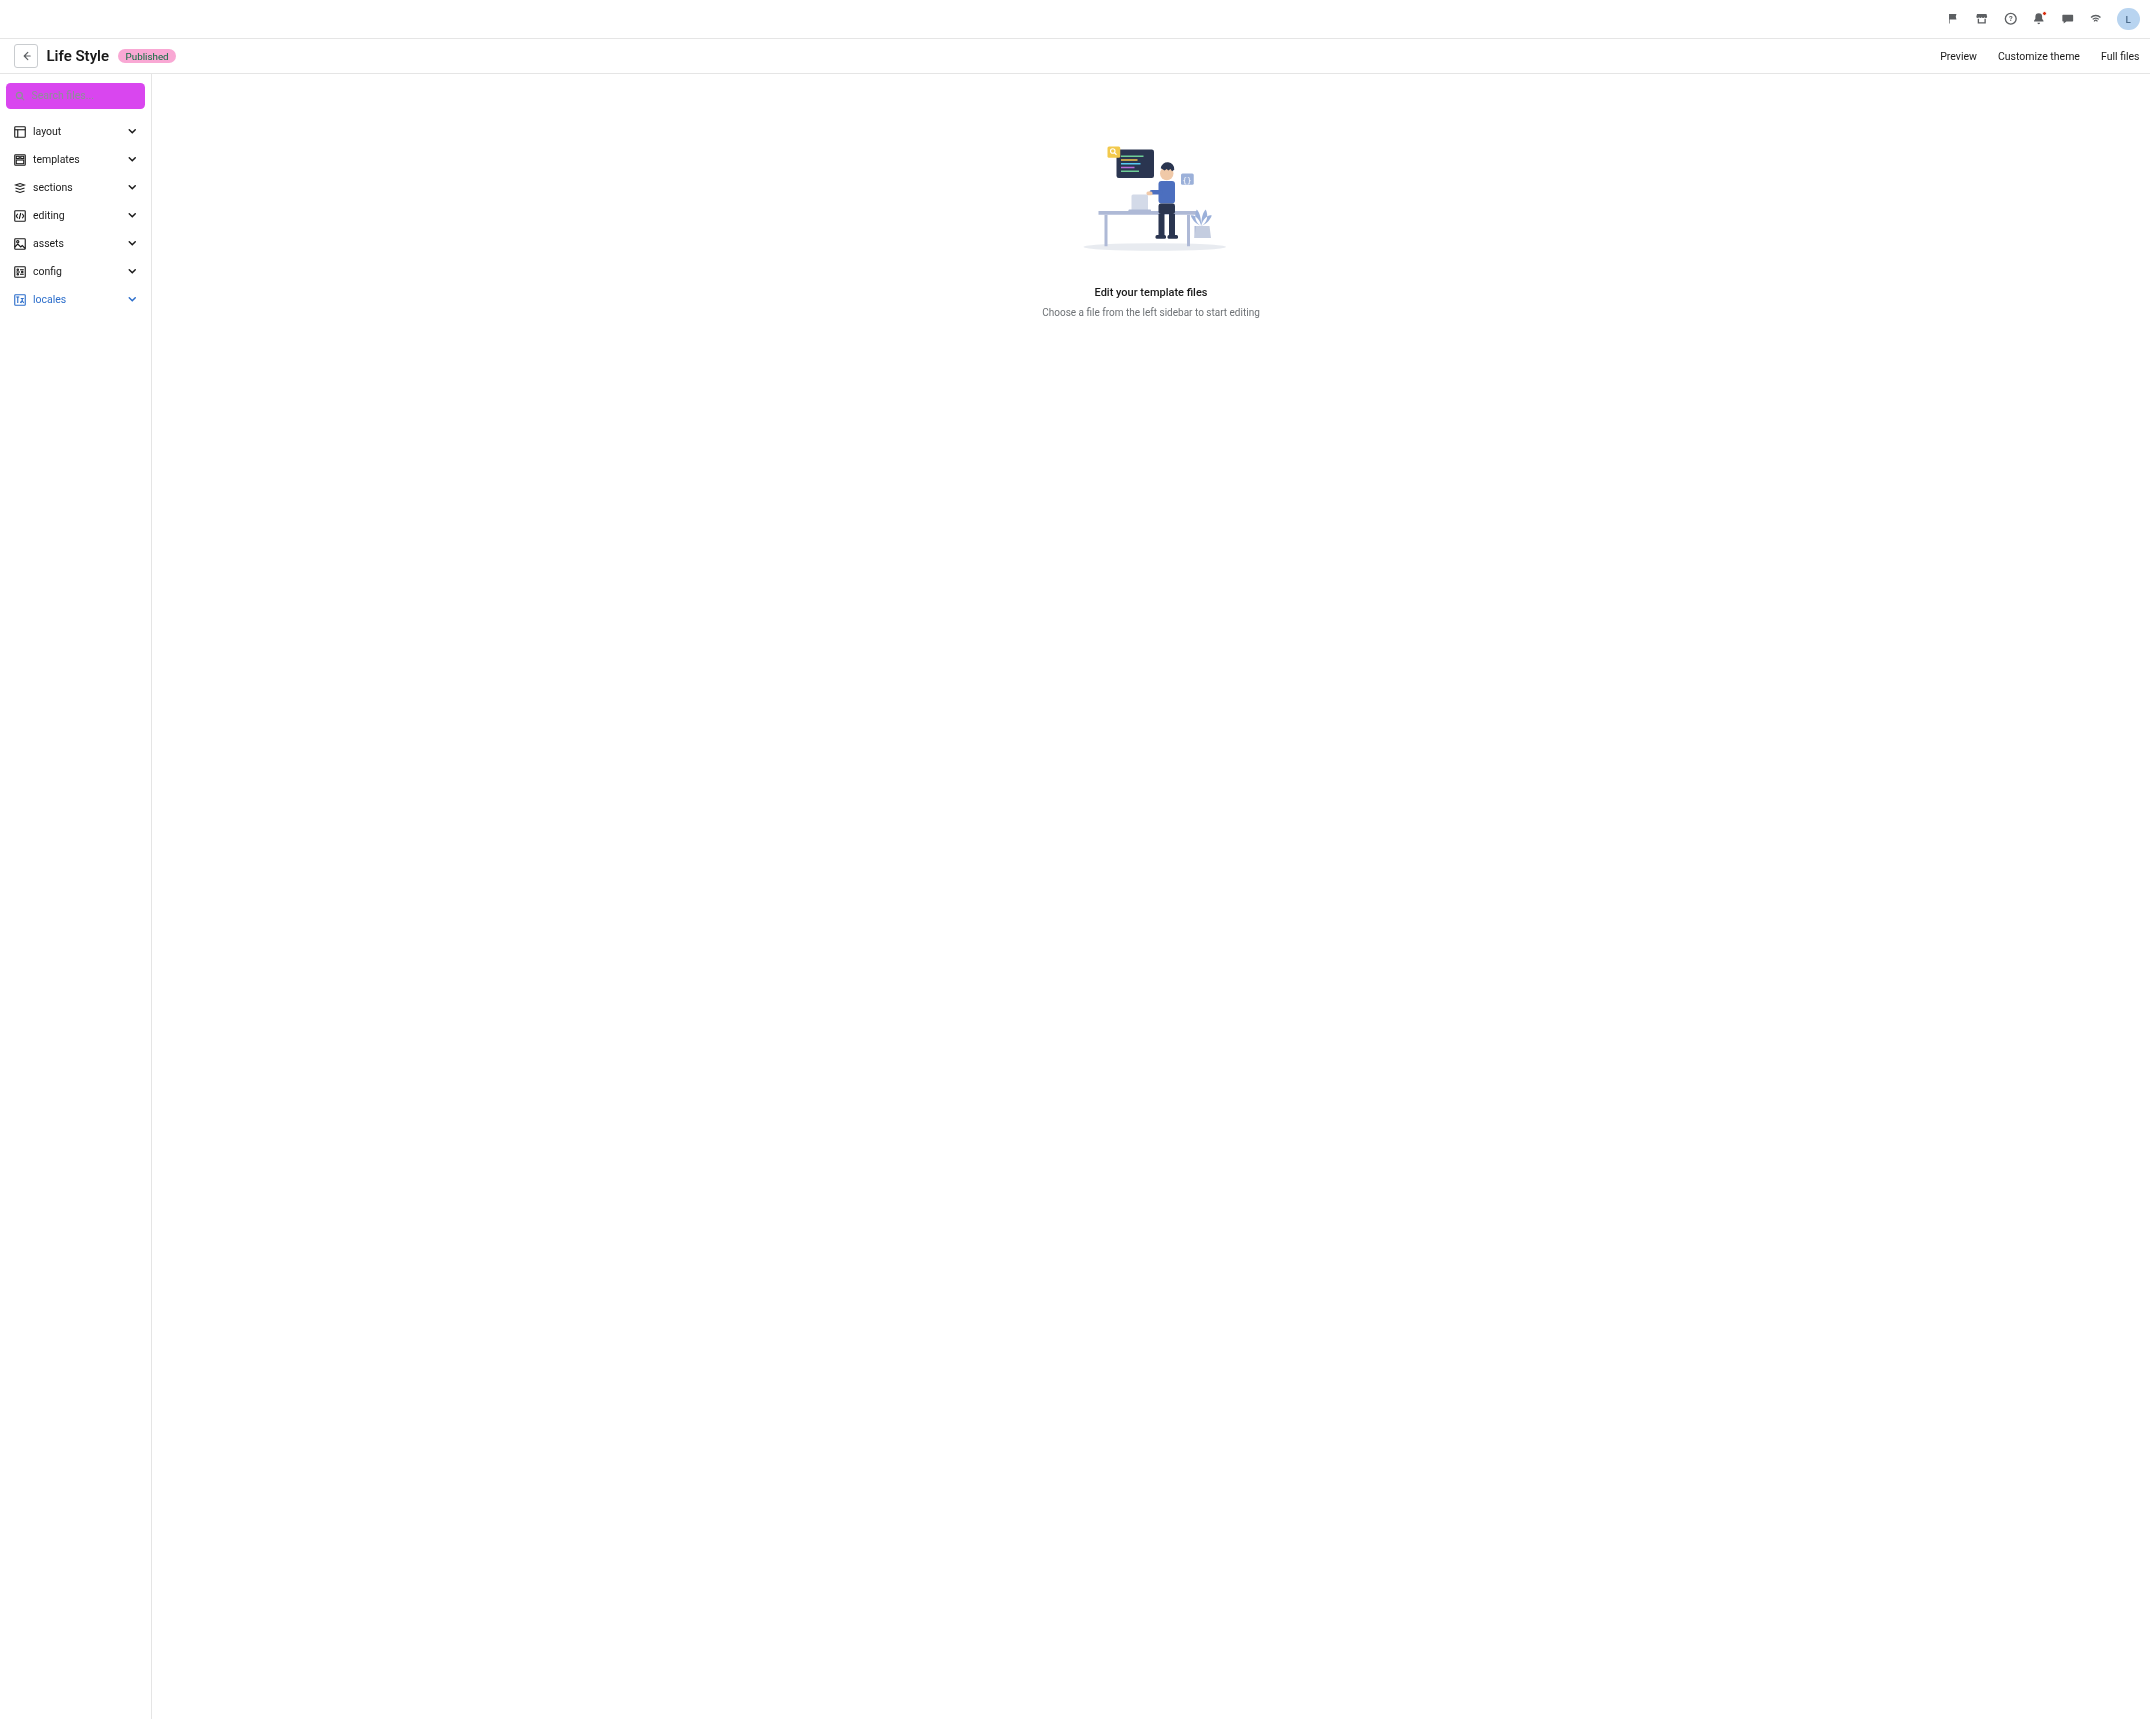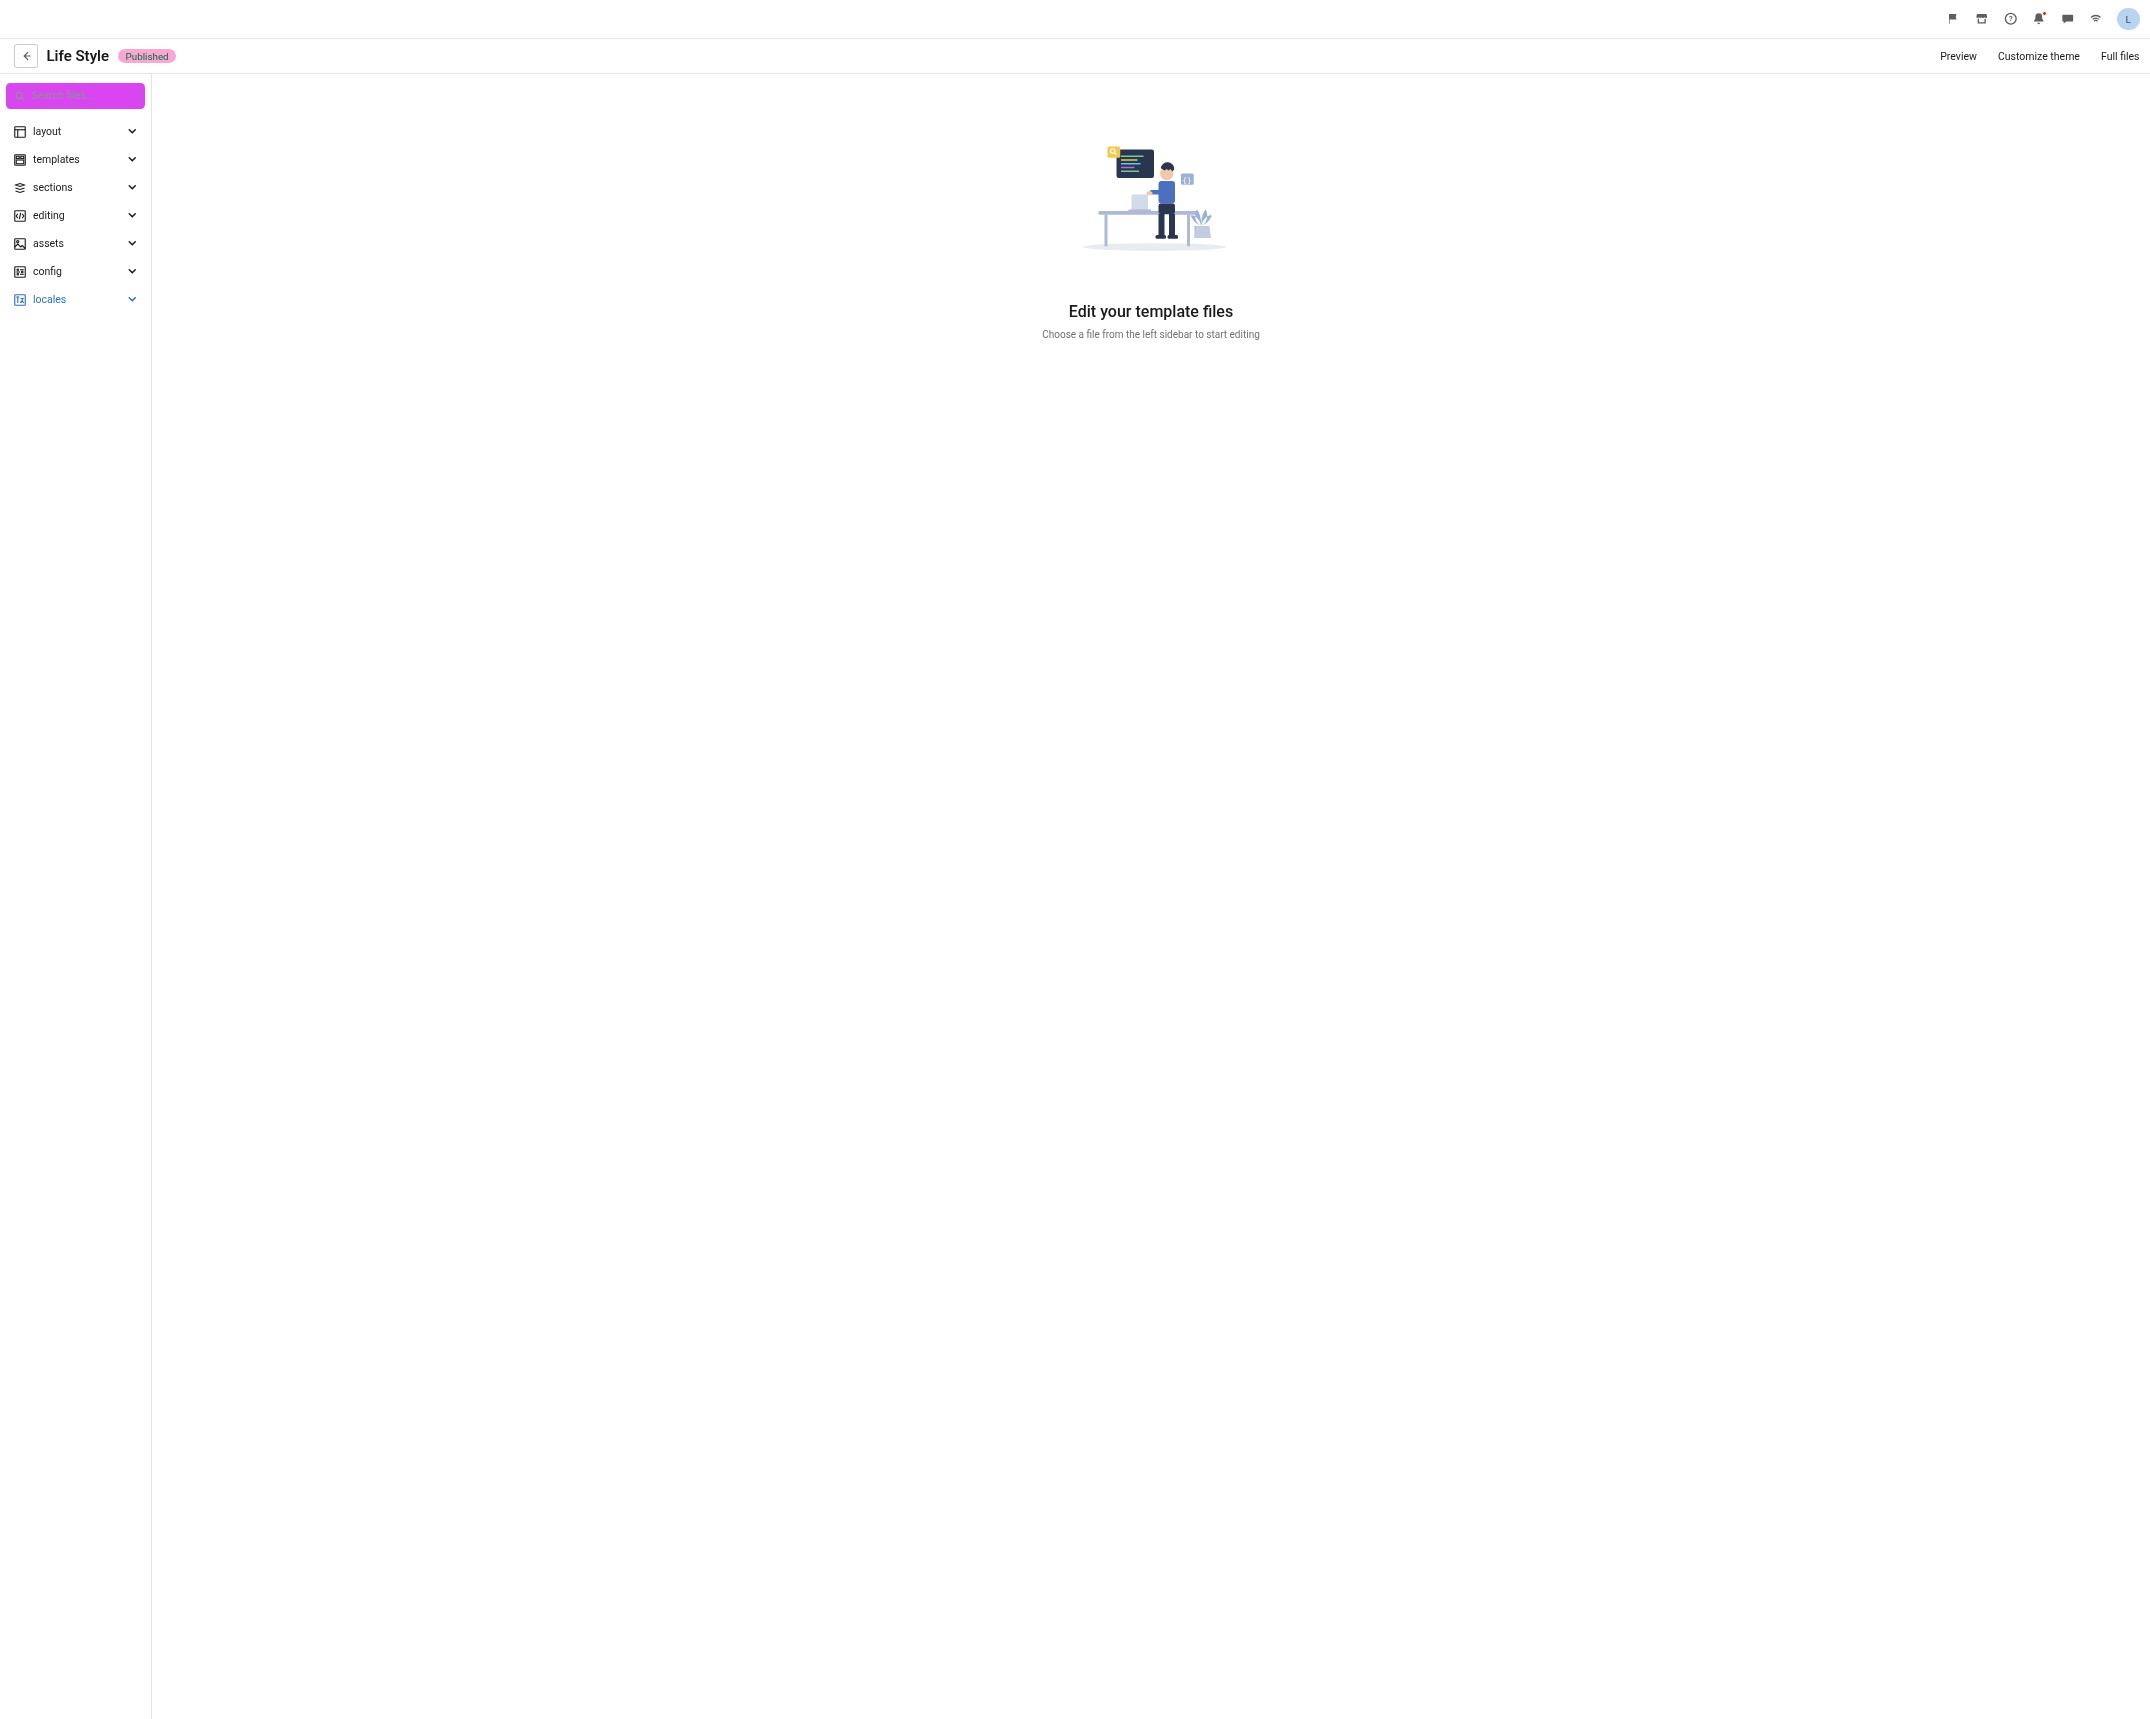--- a/index.html
+++ b/index.html
@@ -165,25 +165,24 @@
       flex-direction: column;
       align-items: center;
       padding-top: 62px;
     }
     .empty-illustration {
       width: 150px;
       height: 120px;
       margin-bottom: 30px;
     }
     .empty-title {
-      font-size: 16px;
+      font-size: 11px;
       font-weight: 500;
       color: #1a1a1a;
       margin-bottom: 7.5px;
-      margin-top: 16px;
     }
     .empty-subtitle {
       font-size: 10px;
       color: #6d7175;
     }
   </style>
 </head>
 <body>
 
 <div class="util-bar">

